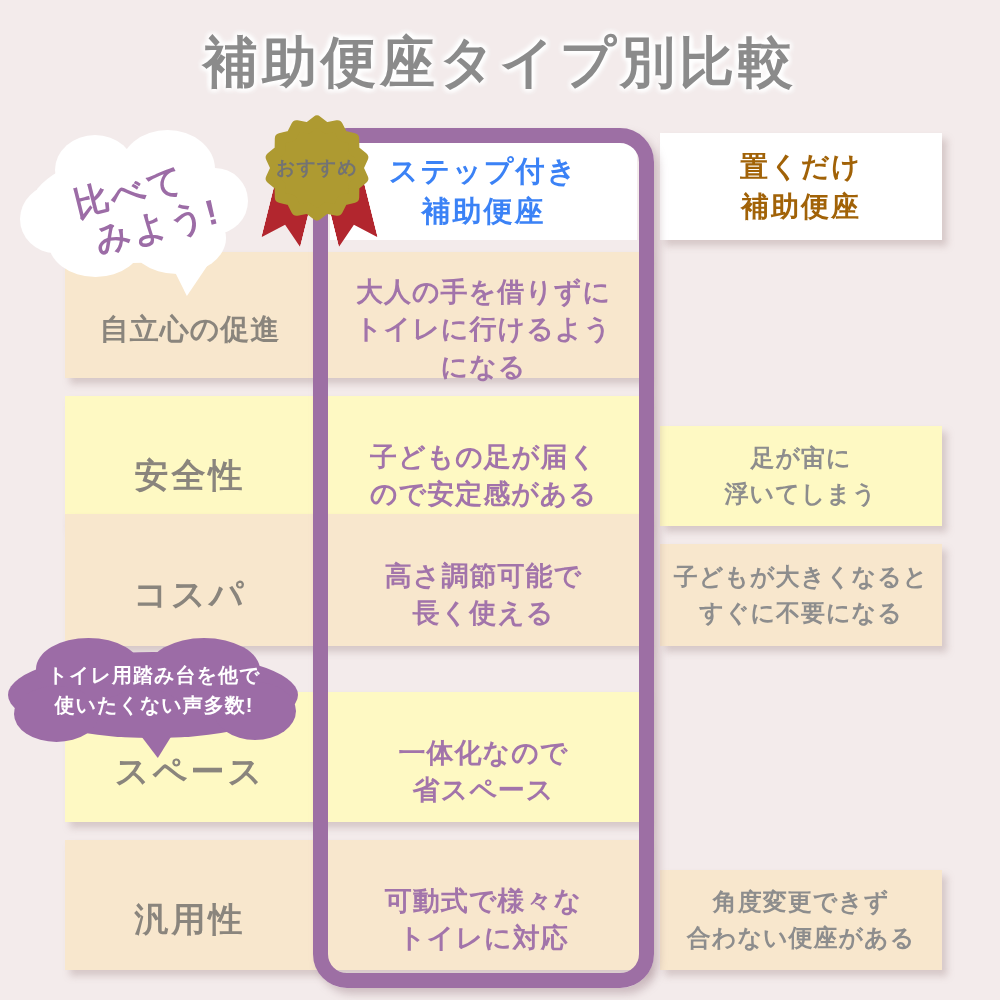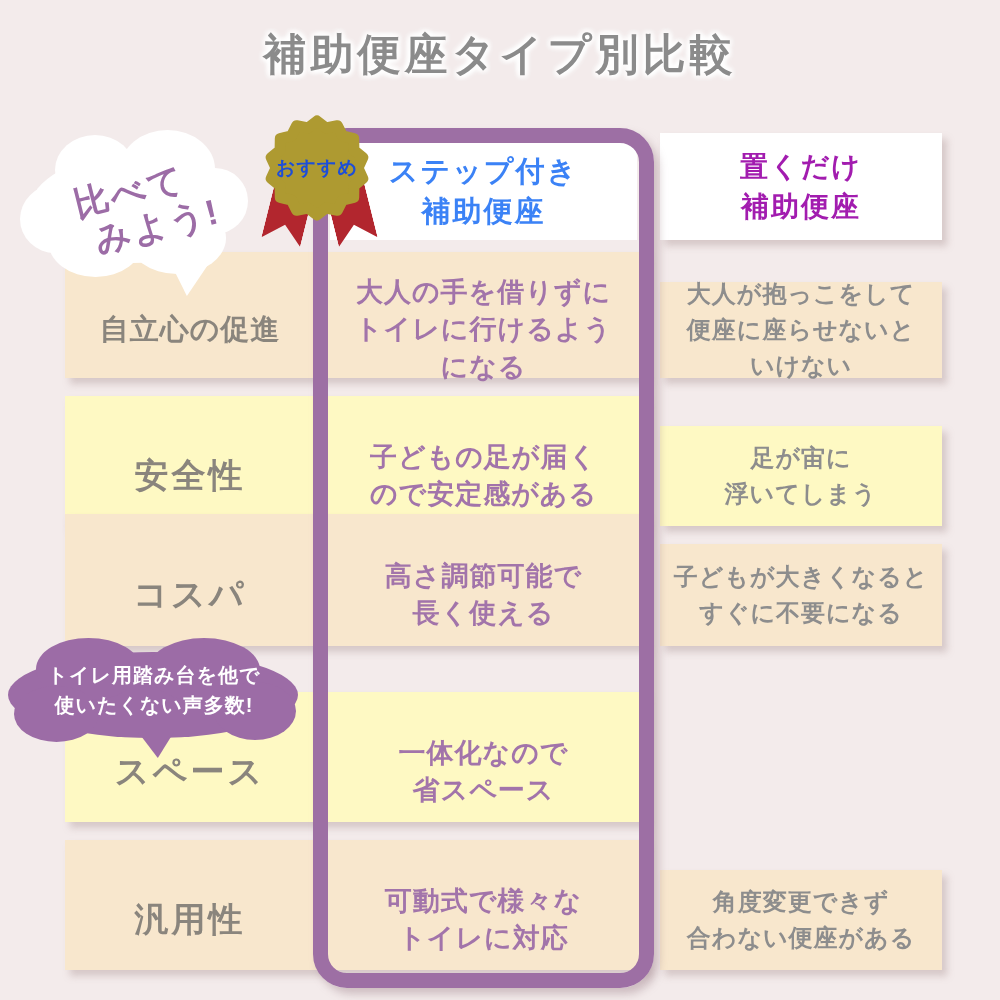--- a/index.html
+++ b/index.html
@@ -7,21 +7,21 @@
     width:1000px;height:1000px;
     background:#f3ebeb;
     font-family:"Liberation Sans","DejaVu Sans",sans-serif;
     overflow:hidden;
   }
   .canvas{position:relative;width:1000px;height:1000px;background:#f3ebeb;}
 
   
   .title{
     position:absolute;top:26px;left:0;width:100%;margin:0;
-    text-align:center;font-size:43px;font-weight:bold;color:#8b8b8b;
+    text-align:center;font-size:55px;font-weight:bold;color:#8b8b8b;
     letter-spacing:4px;
     text-shadow:0 0 6px #fff,0 0 10px #fff,2px 2px 5px #fff,-2px 2px 5px #fff,2px -2px 5px #fff,-2px -2px 5px #fff;
   }
 
   
   .row{position:absolute;left:0;width:1000px;}
   .row1{top:252px;height:126px}
   .row2{top:396px;height:130px}
   .row3{top:514px;height:132px}
   .row4{top:692px;height:130px}
@@ -46,38 +46,38 @@
     position:absolute;left:330px;top:143px;width:307px;height:97px;
     background:#fff;border-radius:14px 14px 0 0;
     display:flex;align-items:center;justify-content:center;text-align:center;
     white-space:pre-line;font-weight:bold;font-size:29px;color:#3b82f6;
     line-height:1.35;letter-spacing:2px;z-index:2;
   }
   .hdr-right{
     position:absolute;left:660px;top:133px;width:282px;height:107px;
     background:#fff;box-shadow:5px 6px 7px rgba(160,135,135,.35);
     display:flex;align-items:center;justify-content:center;text-align:center;
-    white-space:pre-line;font-weight:bold;font-size:28px;color:#a21caf;
+    white-space:pre-line;font-weight:bold;font-size:28px;color:#a16207;
     line-height:1.4;letter-spacing:2px;
   }
 
   
   .frame{
     position:absolute;left:313px;top:128px;width:341px;height:860px;
     box-sizing:border-box;border:15px solid #9d6fa4;border-radius:34px;
     box-shadow:5px 6px 9px rgba(150,120,130,.4);
     z-index:5;pointer-events:none;
   }
 
   
   .badge{position:absolute;left:260px;top:111px;width:114px;height:114px;z-index:7;}
   .badge svg{position:absolute;left:0;top:0;}
   .badge-label{
     position:absolute;inset:0;display:flex;align-items:center;justify-content:center;
-    color:#1d4ed8;font-size:19px;font-weight:bold;letter-spacing:1px;
+    color:#737373;font-size:19px;font-weight:bold;letter-spacing:1px;
   }
   .ribbon{
     position:absolute;width:40px;height:60px;background:#b2262e;z-index:6;
     clip-path:polygon(0 0,100% 0,100% 100%,50% 70%,0 100%);
   }
   .ribbon-l{left:268px;top:183px;transform:rotate(14deg);}
   .ribbon-r{left:331px;top:183px;transform:rotate(-14deg);}
 
   
   .bubble{position:absolute;left:20px;top:130px;width:228px;height:162px;z-index:4;}
@@ -121,23 +121,20 @@
 <div class="canvas">
 
   <h1 class="title">補助便座タイプ別比較</h1>
 
   <div class="row row1">
     <div class="band peach"></div>
     <div class="cell label">自立心の促進</div>
     <div class="cell step">大人の手を借りずに
 トイレに行けるよう
 になる</div>
-    <div class="cell place peach">大人が抱っこをして
-便座に座らせないと
-いけない</div>
   </div>
   <div class="row row2">
     <div class="band white"></div>
     <div class="cell label">安全性</div>
     <div class="cell step">子どもの足が届く
 ので安定感がある</div>
     <div class="cell place white">足が宙に
 浮いてしまう</div>
   </div>
   <div class="row row3">

